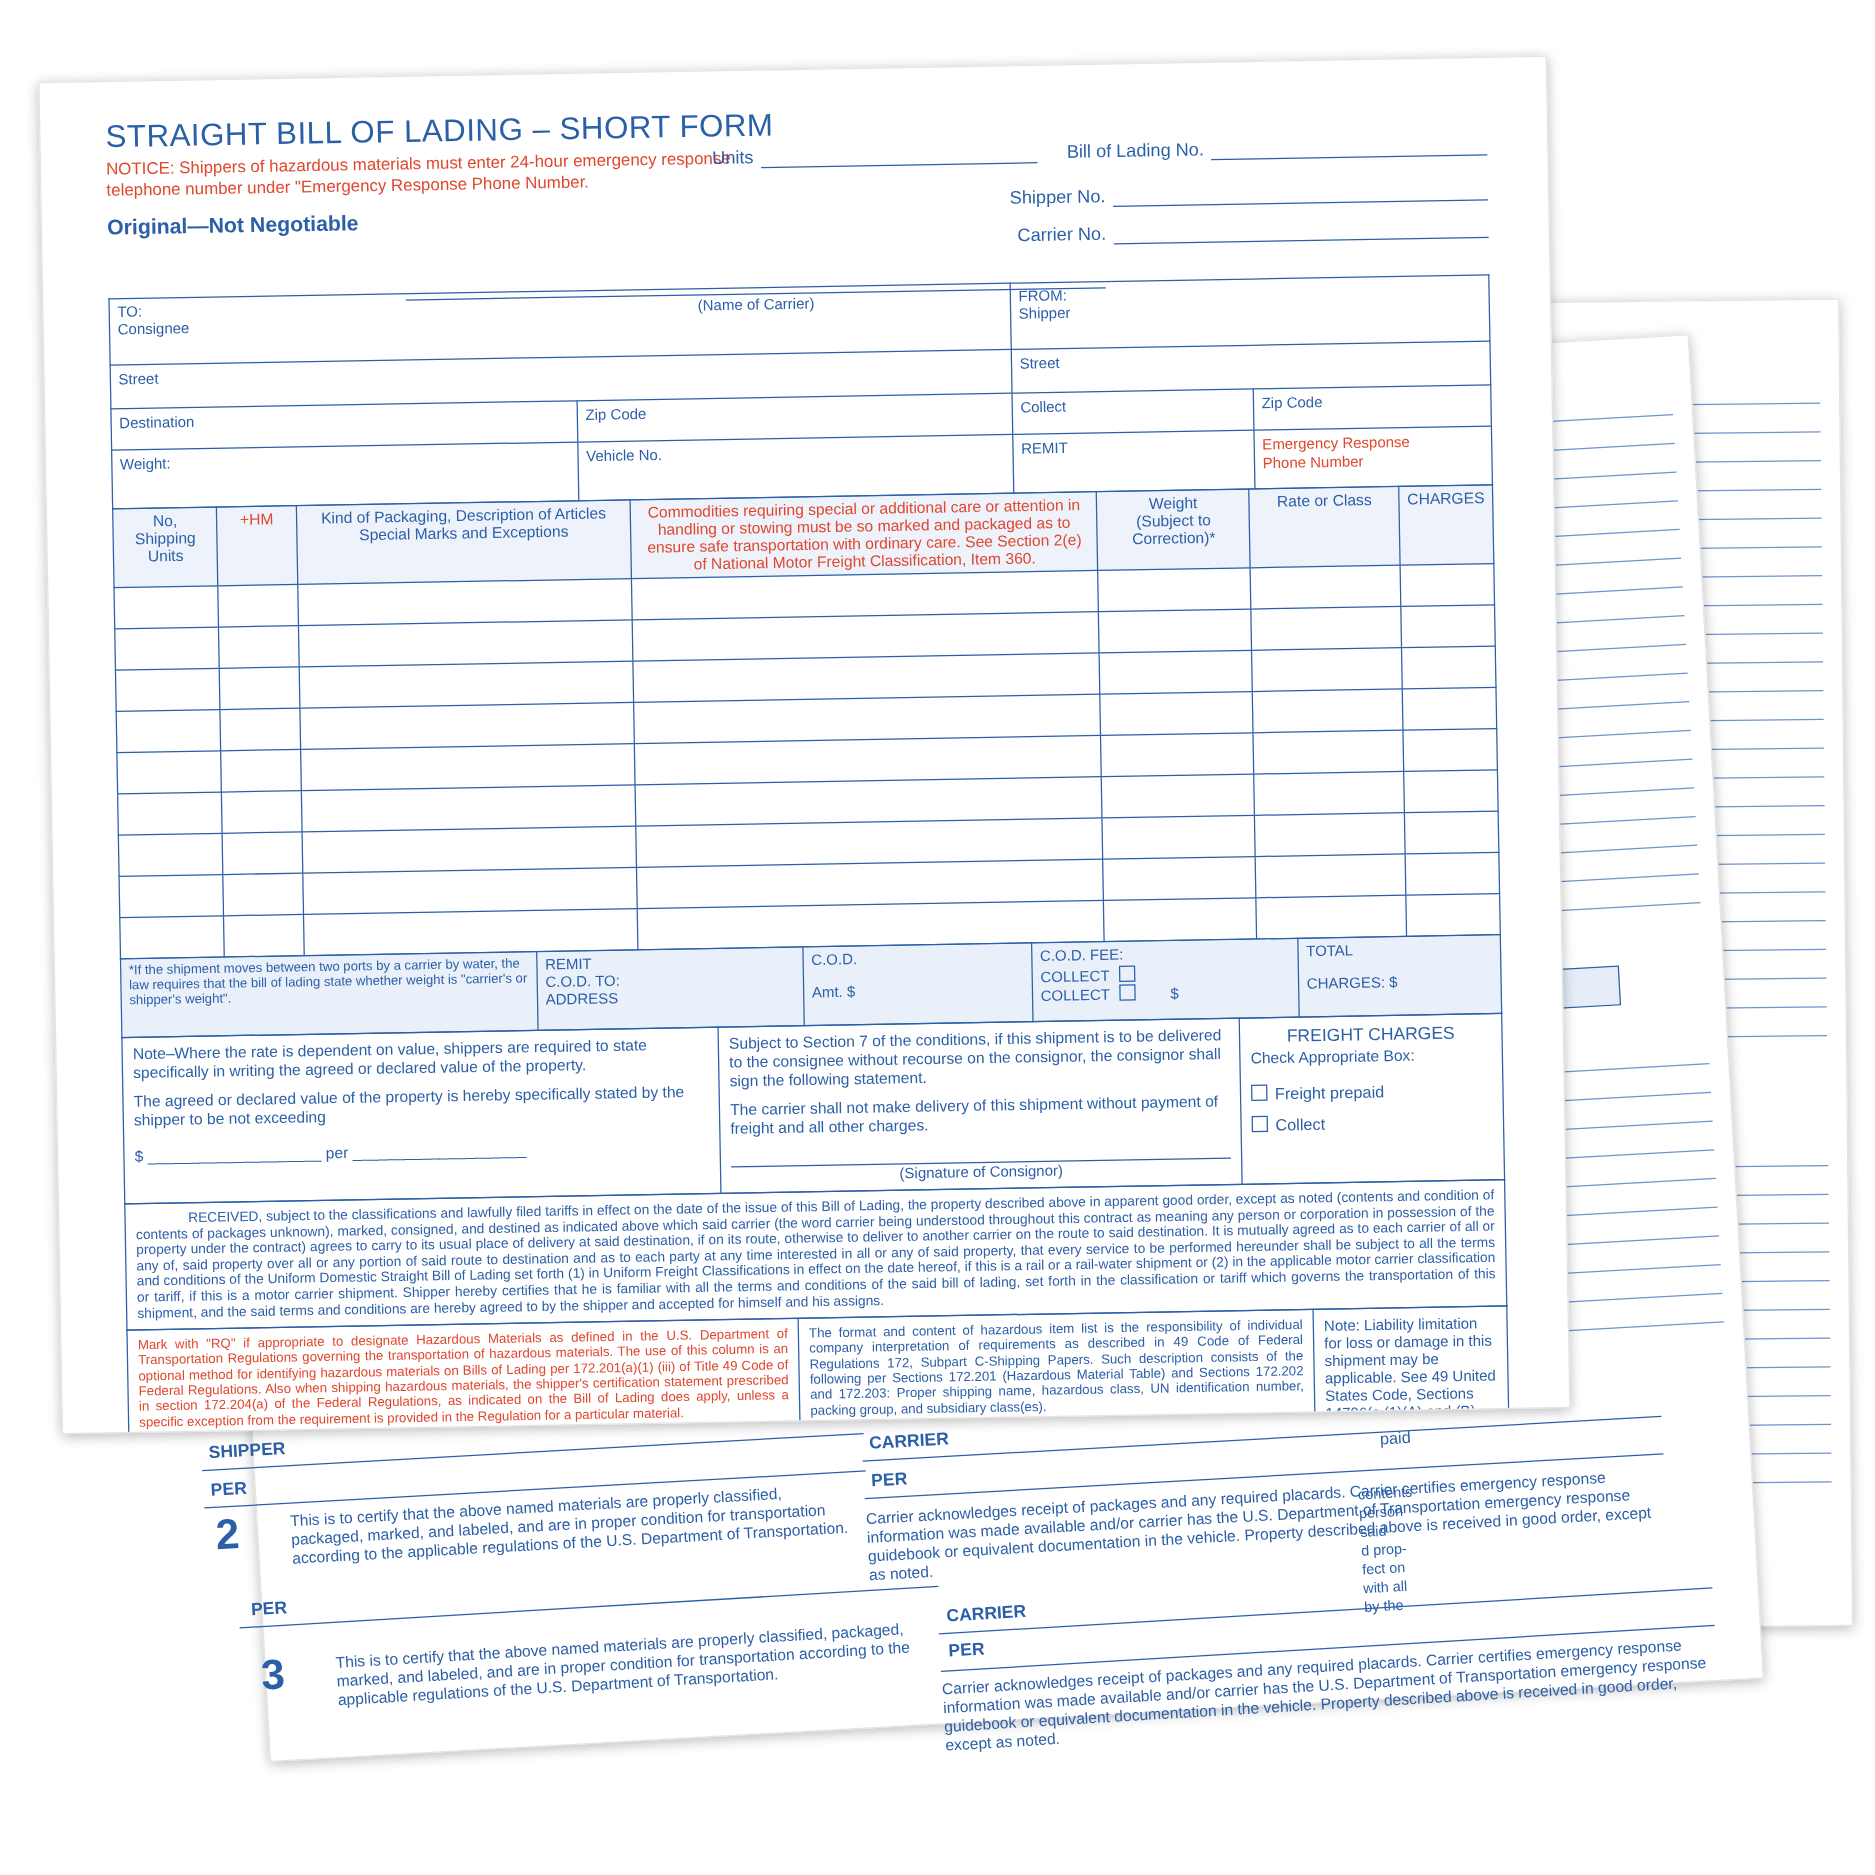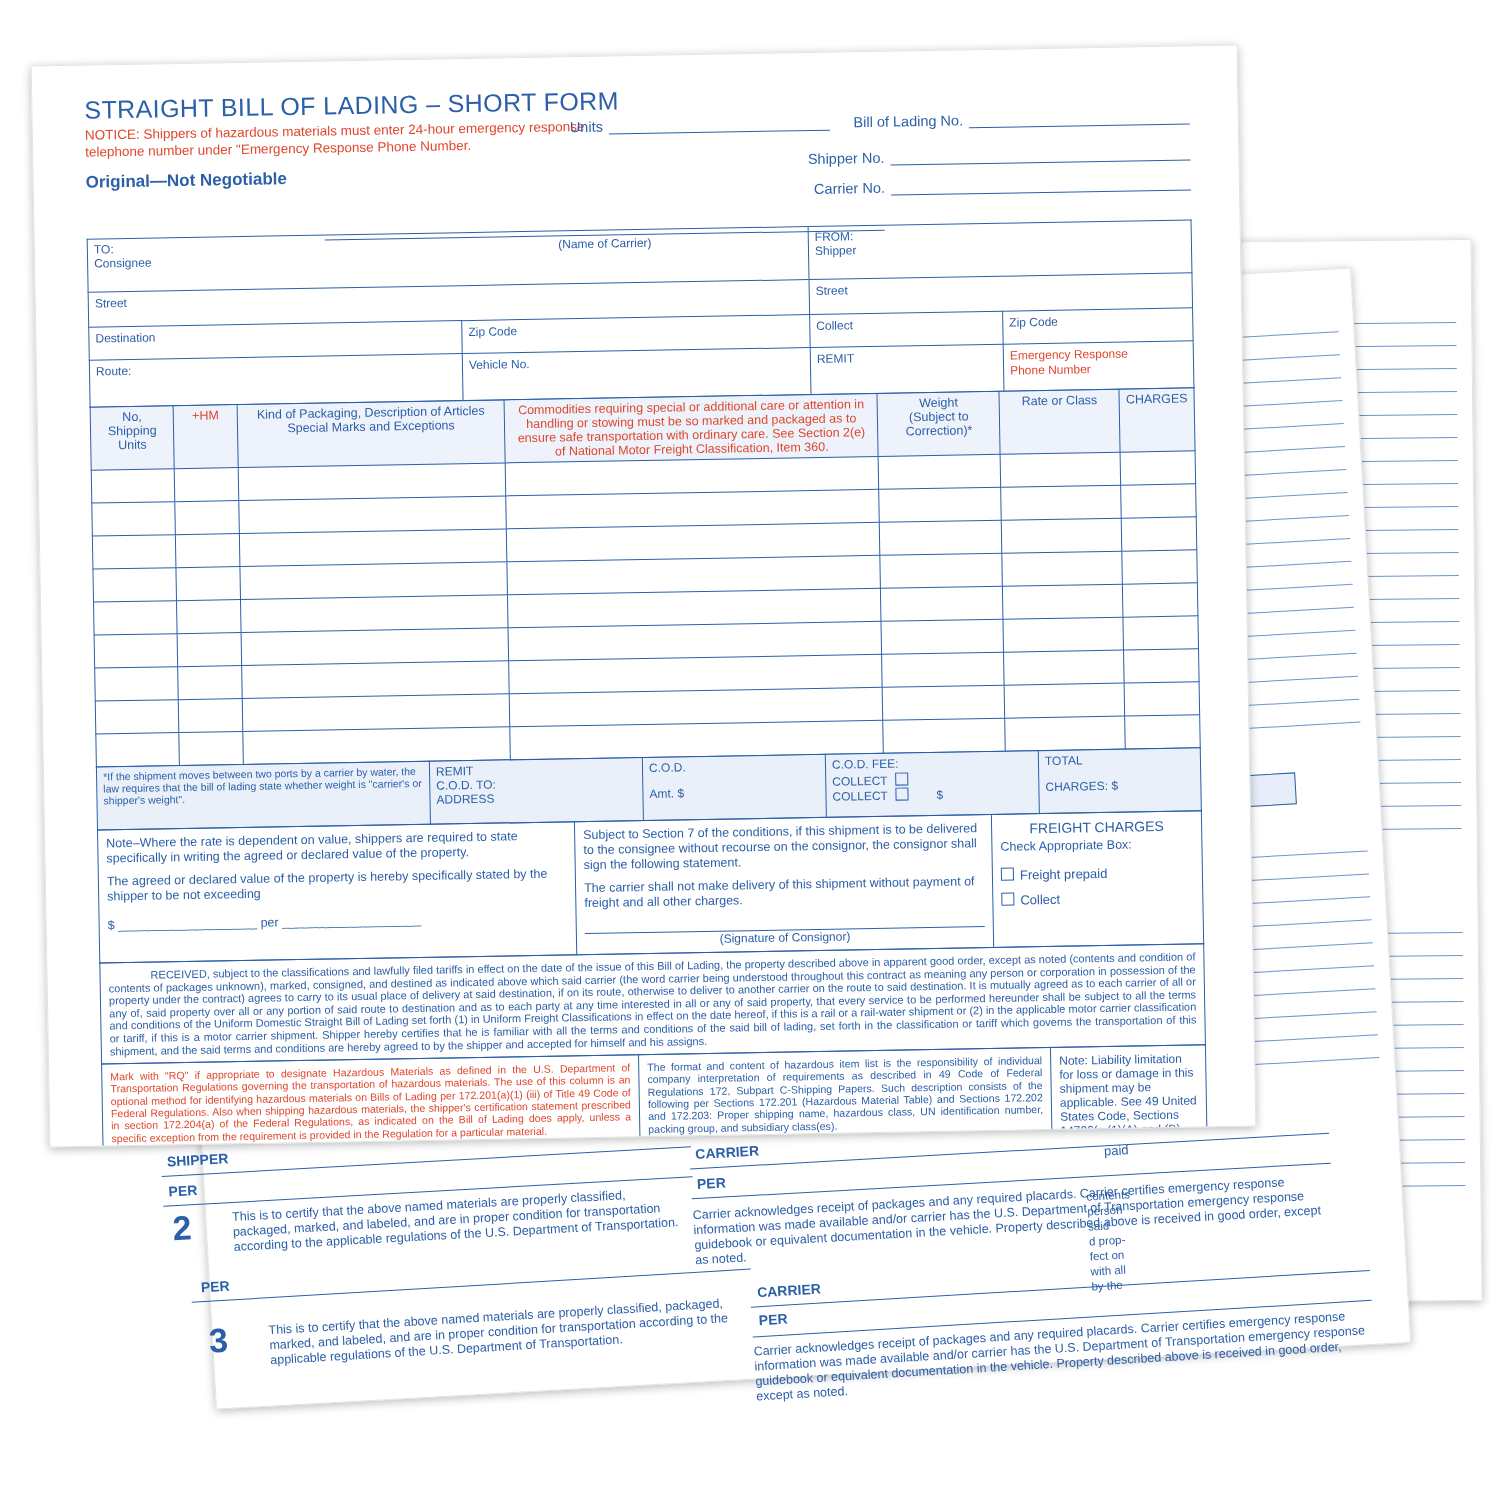--- a/index.html
+++ b/index.html
@@ -229,21 +229,21 @@
             <td colspan="3" style="height:28px;"><span class="small">Street</span></td>
             <td colspan="3" style="height:28px;"><span class="small">Street</span></td>
           </tr>
           <tr>
             <td style="width:360px;"><span class="small">Destination</span></td>
             <td colspan="2" style="width:200px;"><span class="small">Zip Code</span></td>
             <td style="width:180px;"><span class="small">Collect</span></td>
             <td colspan="2"><span class="small">Zip Code</span></td>
           </tr>
           <tr>
-            <td style="height:40px;"><span class="small">Route:</span></td>
+            <td style="height:40px;"><span class="small">Weight:</span></td>
             <td colspan="2" style="height:40px;"><span class="small">Vehicle No.</span></td>
             <td style="height:40px;"><span class="small">REMIT</span></td>
             <td colspan="2" style="height:40px;"><span class="small red" style="white-space:pre-line;">Emergency Response
 Phone Number</span></td>
           </tr>
         </tbody>
             </table>
         </div>
 
         <table class="grid" style="margin-top:-1px;">

